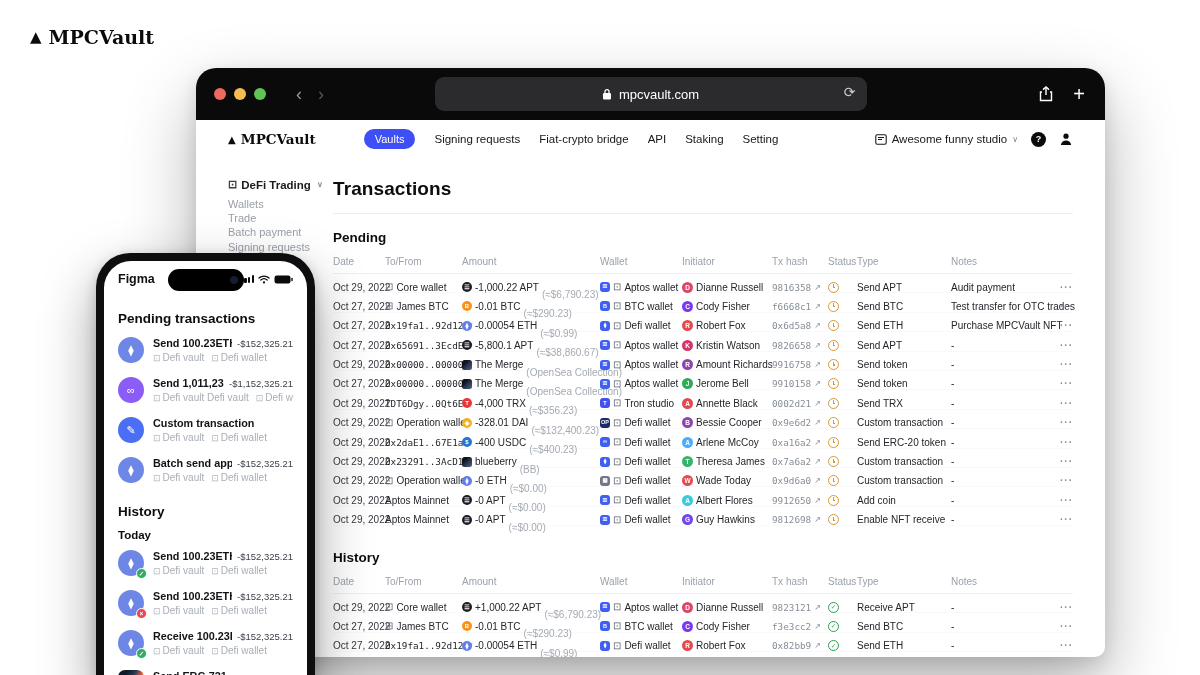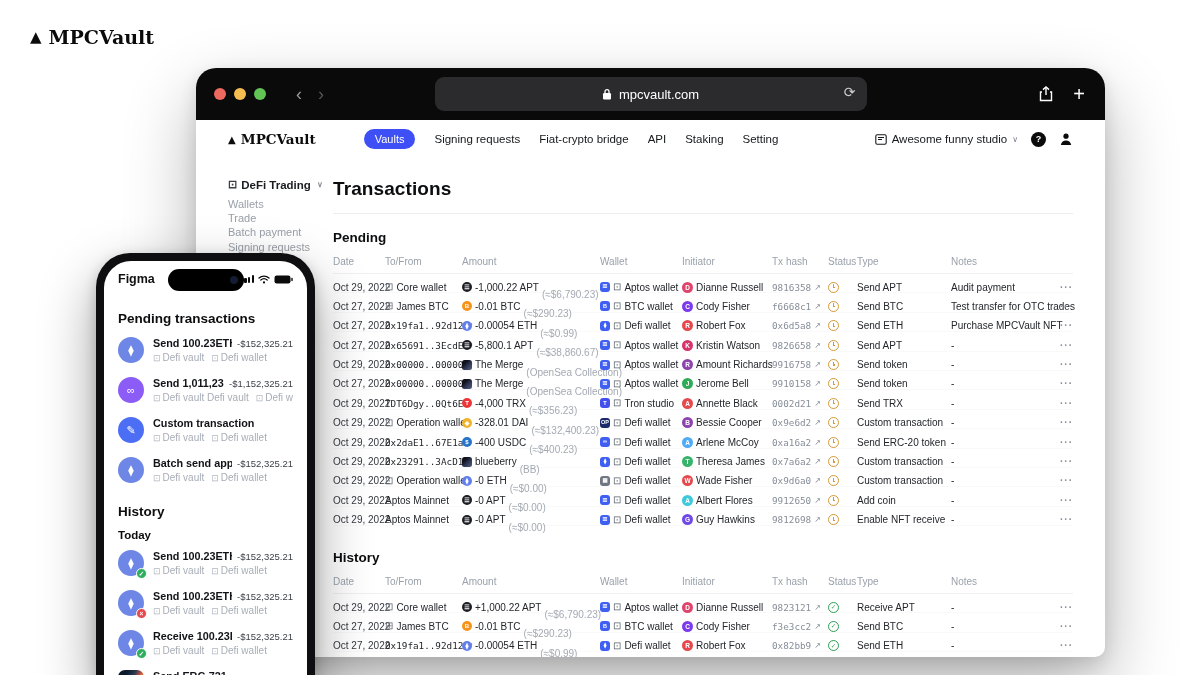--- a/index.html
+++ b/index.html
@@ -529,21 +529,21 @@
               <span>-0 ETH</span>
               <span class="approx">(≈$0.00)</span>
             </div>
     <div class="cell c-wallet">
               <span class="chainsq" style="background:#707684">▦</span>
               <span class="glyph-sq">⊡</span>
               <span>Defi wallet</span>
             </div>
     <div class="cell c-init">
               <span class="avatar" style="background:#e5484d">W</span>
-              <span>Wade Fisher</span>
+              <span>Wade Today</span>
             </div>
     <div class="cell c-tx">
               <span class="mono">0x9d6a0</span>
               <span class="ext">↗</span>
             </div>
     <div class="cell c-status">
               <span class="st st-clock"></span>
             </div>
     <div class="cell c-type">Custom transaction</div>
     <div class="cell c-notes">-</div>

